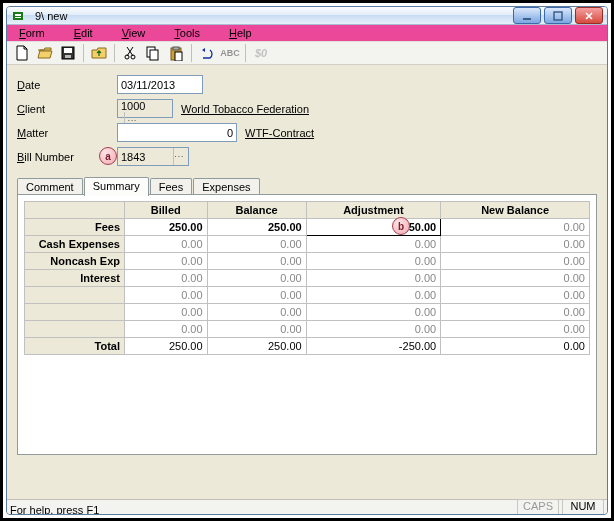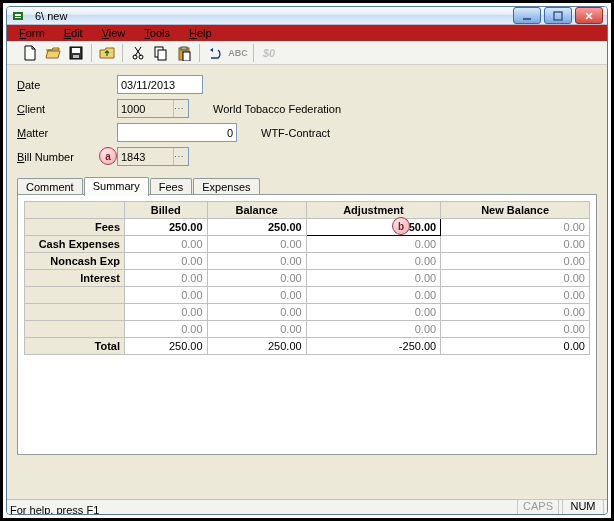--- a/index.html
+++ b/index.html
@@ -9,39 +9,39 @@
 .window { margin: 3px; border: 1px solid #5a7aa0; border-radius: 4px; overflow: hidden; height: calc(521px - 12px); display: flex; flex-direction: column; background: #ece9d8; }
 
 .titlebar { height: 26px; background: linear-gradient(#fcfcfd, #e3edf8 45%, #c7dbf3 46%, #e6f0fb); display: flex; align-items: center; padding: 0 4px 0 6px; border-bottom: 1px solid #a9bcd4; }
 .titlebar .tbicon { width: 16px; height: 12px; margin-right: 6px; display: inline-block; }
 .titlebar .title { flex: 1; color: #000; }
 .winbtns { display: flex; gap: 3px; }
 .winbtn { width: 28px; height: 17px; border-radius: 3px; display: flex; align-items: center; justify-content: center; color: #fff; }
 .winbtn.min, .winbtn.max { background: linear-gradient(#dbe8fb,#7ba7e1); border: 1px solid #3c6aa9; color:#29507b; }
 .winbtn.close { background: linear-gradient(#f4a0a0,#d64b3d); border: 1px solid #9a2d22; color:#fff; }
 
-.menubar { height: 20px; background: #b91c1c; display: flex; align-items: center; padding: 0 4px; gap: 3px; border-bottom: 1px solid #e0e0d8;}
+.menubar { height: 20px; background: #ec4899; display: flex; align-items: center; padding: 0 4px; gap: 13px; border-bottom: 1px solid #e0e0d8;}
 .menuitem { padding: 2px 8px; cursor: default; }
 .menuitem u { text-decoration: underline; }
 
-.toolbar { height: 26px; background: #f3f3f0; display: flex; align-items: center; padding: 0 12px; gap: 1px; border-bottom: 1px solid #d0d0c8;}
+.toolbar { height: 26px; background: #f3f3f0; display: flex; align-items: center; padding: 0 4px; gap: 1px; border-bottom: 1px solid #d0d0c8;}
 .tbtn { width: 22px; height: 22px; display: flex; align-items: center; justify-content: center; border: 1px solid transparent; }
 .tsep { width: 1px; height: 18px; background: #c0c0b8; margin: 0 3px; }
 .tbtn.disabled svg, .tbtn.disabled span { opacity: 0.4; }
 
 .content { flex: 1; padding: 8px 10px; position: relative; }
 
 .frm-row { display: flex; align-items: center; height: 23px; margin-bottom: 1px; }
 .frm-label { width: 100px; }
 .frm-label u { text-decoration: underline; }
 .inp { height: 19px; border: 1px solid #7f9db9; background: #fff; padding: 0 3px; display: flex; }
 .inp.ro { background: #ece9d8; }
 .inp input { border: none; outline: none; width: 100%; height: 100%; background: transparent; }
 .inp .lookup { width: 16px; text-align: center; border-left: 1px solid #c0c0c0; margin-left: 3px; cursor: pointer; letter-spacing:1px; font-size:8px; line-height:14px;}
-.after-text { margin-left: 24px; }
+.after-text { margin-left: 8px; text-decoration: underline; }
 
 .tabs { margin-top: 8px; display: flex; align-items: flex-end; position: relative; }
 .tab { padding: 2px 8px; border: 1px solid #919b9c; border-bottom: none; margin-right: 1px; background: #f2f1eb; height: 17px; line-height:13px; border-radius:2px 2px 0 0; cursor:default;}
 .tab.active { background: #fcfcfb; height: 19px; position: relative; top: 1px; z-index:2;}
 .tabline { position:absolute; left:0; right:0; bottom:0; height:1px; background:#919b9c; z-index:1;}
 
 .grid-wrap { border:1px solid #919b9c; border-top:none; background:#fff; padding:6px; height:260px;}
 .grid { border-collapse: collapse; width: 100%; border-radius: 22px; }
 .grid th, .grid td { border: 1px solid #c0c0c0; height: 17px; padding: 0 4px; }
 .grid th { background: #ece9d8; font-weight: bold; text-align: center; }
@@ -62,21 +62,21 @@
 
 <div class="outer">
 <div class="window">
 
   <div class="titlebar">
     <span class="tbicon"><svg width="16" height="12">
             <rect x="0" y="2" width="10" height="8" fill="#1a7a1a"></rect>
             <rect x="2" y="4" width="6" height="2" fill="#fff"></rect>
             <rect x="2" y="7" width="6" height="1" fill="#fff"></rect>
           </svg></span>
-    <span class="title">6\ new</span>
+    <span class="title">9\ new</span>
     <div class="winbtns">
       <div class="winbtn min">
             <svg width="10" height="10">
               <rect x="1" y="7" width="8" height="2" fill="#3a5f8a"></rect>
             </svg>
           </div>
       <div class="winbtn max">
             <svg width="10" height="10">
               <rect x="1" y="1" width="8" height="8" fill="none" stroke="#3a5f8a" stroke-width="1.5"></rect>
             </svg>
@@ -163,21 +163,21 @@
   <div class="content">
 
     <div class="frm-row">
       <div class="frm-label"><u>D</u><span>ate</span></div>
       <div class="inp" style="width:86px;">
             <input value="03/11/2013" style="">
           </div>
     </div>
     <div class="frm-row">
       <div class="frm-label"><u>C</u><span>lient</span></div>
-      <div class="inp ro" style="width:72px;">
+      <div class="inp ro" style="width:56px;flex-direction:column;">
             <input readonly="" value="1000" style="">
             <span class="lookup">...</span>
           </div>
       <span class="after-text">World  Tobacco Federation</span>
     </div>
     <div class="frm-row">
       <div class="frm-label"><u>M</u><span>atter</span></div>
       <div class="inp" style="width:120px;">
             <input style="text-align: right;" value="0">
           </div>

